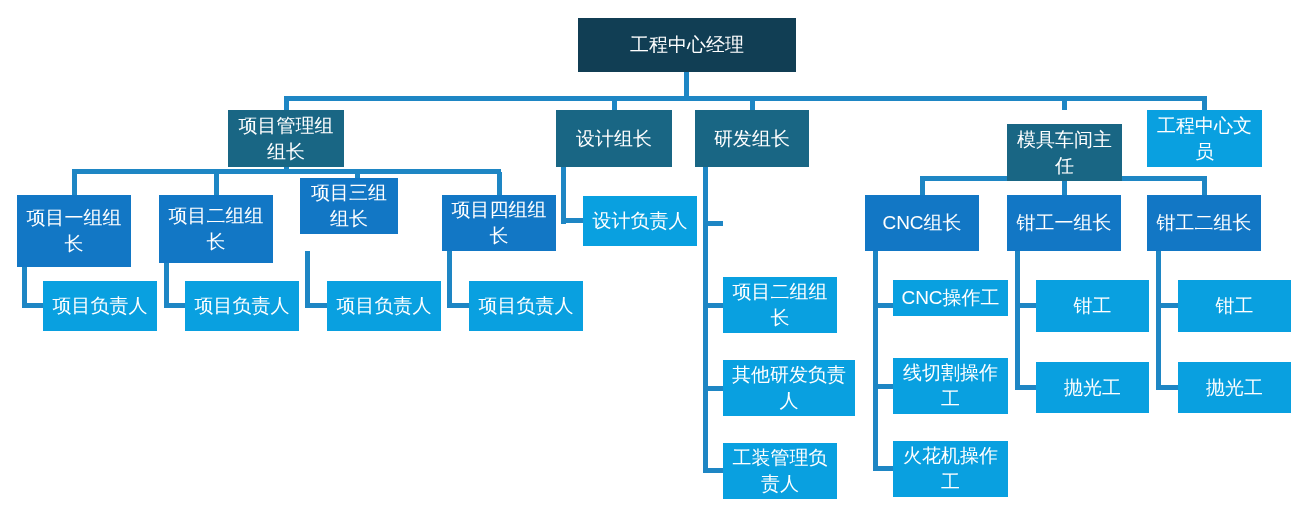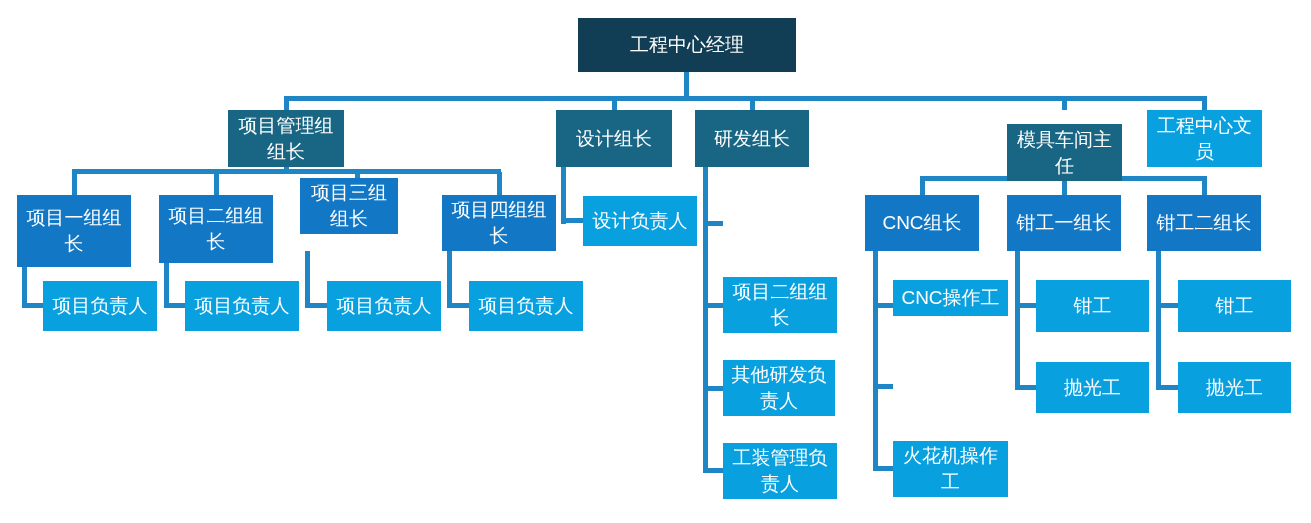--- a/index.html
+++ b/index.html
@@ -90,28 +90,29 @@
   <div class="node l3" style="left:442px;top:195px;width:114px;height:56px">项目四组组长</div>
 
   <div class="node leaf" style="left:43px;top:281px;width:114px;height:50px">项目负责人</div>
   <div class="node leaf" style="left:185px;top:281px;width:114px;height:50px">项目负责人</div>
   <div class="node leaf" style="left:327px;top:281px;width:114px;height:50px">项目负责人</div>
   <div class="node leaf" style="left:469px;top:281px;width:114px;height:50px">项目负责人</div>
 
   <div class="node leaf" style="left:583px;top:196px;width:114px;height:50px">设计负责人</div>
 
   <div class="node leaf" style="left:723px;top:277px;width:114px;height:56px">项目二组组长</div>
-  <div class="node leaf" style="left:723px;top:360px;width:112px;height:56px">其他研发负责人</div>
+  <div class="node leaf" style="left:723px;top:360px;width:132px;height:56px">其他研发负责人</div>
   <div class="node leaf" style="left:723px;top:443px;width:114px;height:56px">工装管理负责人</div>
 
   <div class="node l3" style="left:1007px;top:195px;width:114px;height:56px">钳工一组长</div>
   <div class="node l3" style="left:865px;top:195px;width:114px;height:56px">CNC组长</div>
   <div class="node l3" style="left:1147px;top:195px;width:114px;height:56px">钳工二组长</div>
 
   <div class="node leaf" style="left:893px;top:280px;width:115px;height:36px">CNC操作工</div>
+  <div class="node leaf" style="left:893px;top:358px;width:115px;height:56px">线切割操作工</div>
   <div class="node leaf" style="left:893px;top:441px;width:115px;height:56px">火花机操作工</div>
 
   <div class="node leaf" style="left:1036px;top:280px;width:113px;height:52px">钳工</div>
   <div class="node leaf" style="left:1036px;top:362px;width:113px;height:51px">抛光工</div>
 
   <div class="node leaf" style="left:1178px;top:280px;width:113px;height:52px">钳工</div>
   <div class="node leaf" style="left:1178px;top:362px;width:113px;height:51px">抛光工</div>
 
 </div>
 

